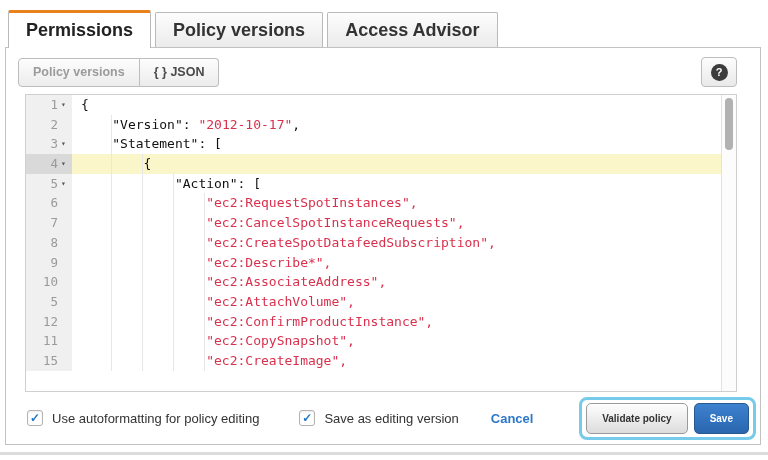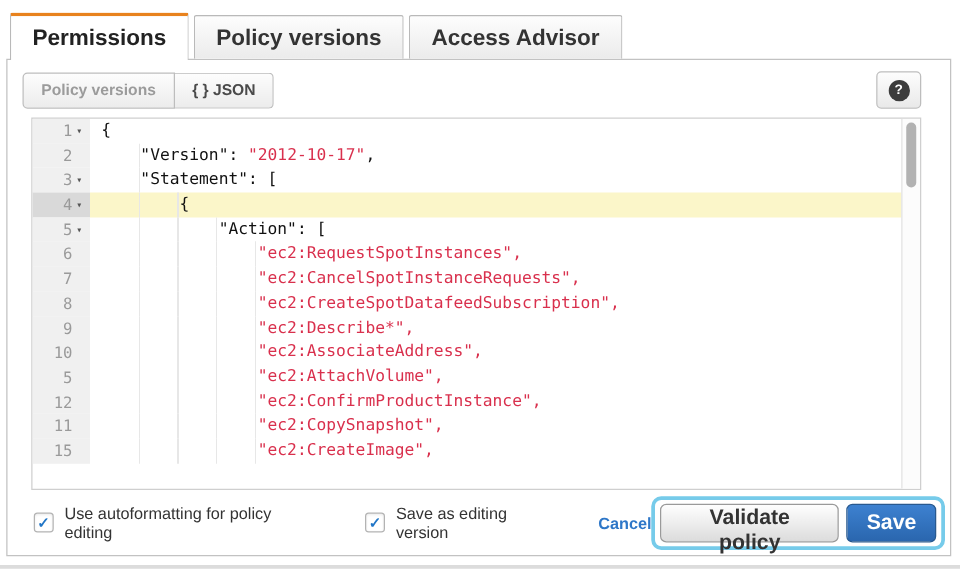--- a/index.html
+++ b/index.html
@@ -54,21 +54,21 @@
   
   .footer{display:flex;align-items:center;height:52px;padding:0 4px 0 21px;box-sizing:border-box;font-size:13px;color:#333;}
   .chk{display:flex;align-items:center;gap:9px;cursor:pointer;}
   .cb{width:16px;height:16px;box-sizing:border-box;border:1px solid #b3b3b3;border-radius:3px;background:#fff;
       display:flex;align-items:center;justify-content:center;font-size:12px;font-weight:bold;color:var(--check-blue);box-shadow:inset 0 1px 2px rgba(0,0,0,.08);}
   .chk2{margin-left:40px;}
   .cancel{margin-left:32px;color:var(--link-blue);font-weight:bold;cursor:pointer;}
   .ring{margin-left:auto;display:flex;gap:6px;border:3px solid var(--focus-ring-cyan);border-radius:8px;
         padding:3px 4px;align-items:center;}
   .abtn{box-sizing:border-box;height:31px;padding:0 15px;font-family:"Liberation Sans",sans-serif;
-        font-size:17px;font-weight:bold;border-radius:5px;cursor:pointer;}
+        font-size:10px;font-weight:bold;border-radius:5px;cursor:pointer;}
   .abtn.validate{background:linear-gradient(#fefefe,#dcdcdc);border:1px solid #9a9a9a;color:#333;}
   .abtn.save{background:linear-gradient(#3d81d0,#2a66ae);border:1px solid #28598f;color:#fff;}
 
   .page-divider{position:absolute;left:0;right:0;top:452px;height:3px;background:#dcdcdc;}
 </style>
 </head>
 <body>
 
 <div class="wrap">
 

